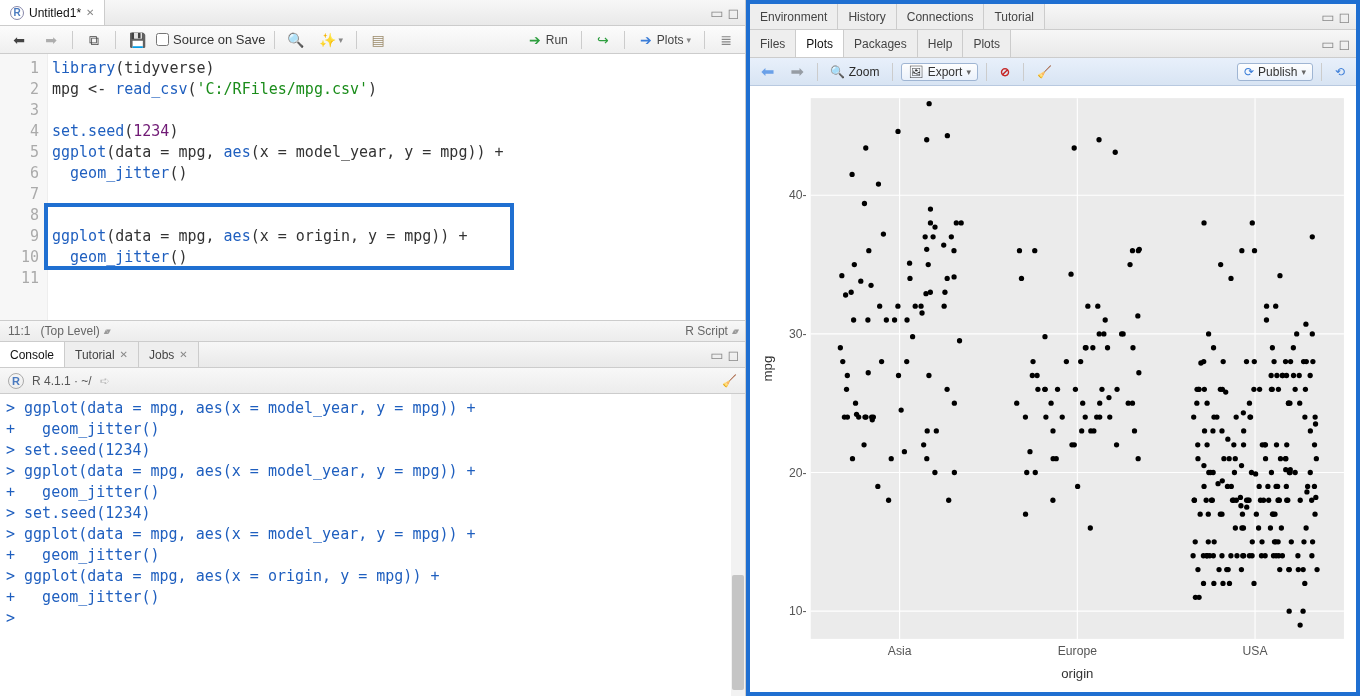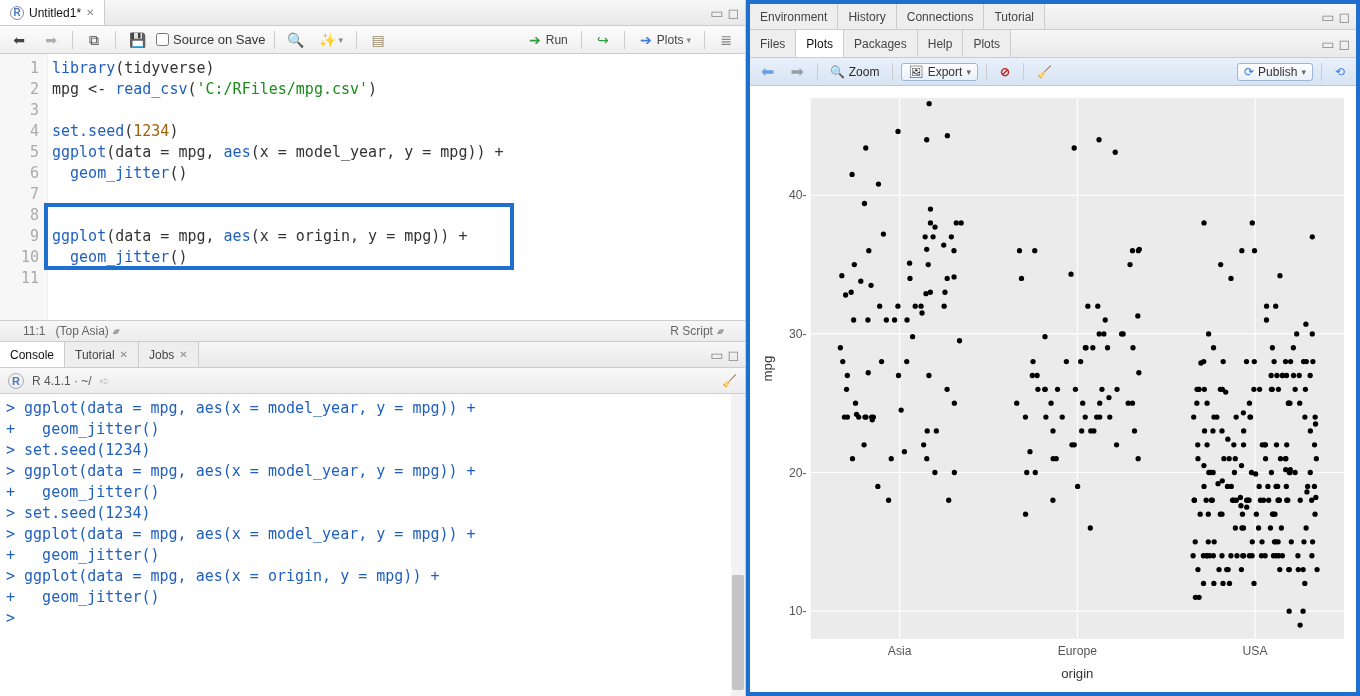--- a/index.html
+++ b/index.html
@@ -67,33 +67,33 @@
 .tb-icon { display:inline-block; width:16px; height:16px; text-align:center; line-height:16px; font-size:14px; }
 .source-on-save { display:flex; align-items:center; gap:4px; }
 .source-on-save input { vertical-align: middle; }
 
 
 .editor-area { flex: 1; display: flex; overflow: hidden; background:#fff; }
 .gutter { width: 48px; background: #f7f7f7; border-right: 1px solid #eee; text-align: right; padding: 4px 8px 4px 0; color:#aaa; font-family: "Lucida Console","Consolas",monospace; font-size:15px; line-height:21px; }
 .code { flex:1; padding:4px 4px; font-family:"Lucida Console","Consolas",monospace; font-size:15px; line-height:21px; white-space:pre; position:relative; color:#333; }
 .code .kw { color:#1f5fbf; }
 .code .str { color:#1a8c1a; }
-.code .num { color:#a16207; }
+.code .num { color:#701a75; }
 .highlight-box {
   position:absolute;
   border:4px solid #1f6fd1;
   left:-4px;
 }
 
 
 .status-bar {
   display:flex; align-items:center; justify-content:space-between;
   border-top:1px solid #ccc; border-bottom:1px solid #ccc; height:22px;
   background:linear-gradient(#f7f7f7,#ececec);
-  padding:0 23px; font-size:12px; color:#666;
+  padding:0 8px; font-size:12px; color:#666;
 }
 .status-left { display:flex; gap:10px; }
 .status-sel { display:flex; align-items:center; gap:4px; }
 .updown { font-size:9px; color:#999; letter-spacing:-2px; }
 
 
 .console-header { display:flex; align-items:center; border-bottom:1px solid #ccc; height:26px; background:linear-gradient(#f8f8f8,#ececec); padding:0 8px; gap:8px; font-size:12px; color:#555; }
 .console-header .r-logo { display:inline-flex; width:16px;height:16px;border:1px solid #aaa;border-radius:50%; align-items:center;justify-content:center;font-weight:bold;color:#4a7abf;font-size:11px;}
 .console-body {
   flex:1;
@@ -224,21 +224,21 @@
           <div>10</div>
           <div>11</div>
         </div>
       <div class="code" id="code"><div><span class="kw">library</span>(tidyverse)</div><div>mpg &lt;- <span class="kw">read_csv</span>(<span class="str">'C:/RFiles/mpg.csv'</span>)</div><div>&nbsp;</div><div><span class="kw">set.seed</span>(<span class="num">1234</span>)</div><div><span class="kw">ggplot</span>(data = mpg, <span class="kw">aes</span>(x = model_year, y = mpg)) +</div><div>  <span class="kw">geom_jitter</span>()</div><div>&nbsp;</div><div>&nbsp;</div><div><span class="kw">ggplot</span>(data = mpg, <span class="kw">aes</span>(x = origin, y = mpg)) +</div><div>  <span class="kw">geom_jitter</span>()</div><div>&nbsp;</div><div class="highlight-box" style="top: 149px; height: 67px; width: 470px;"></div></div>
     </div>
 
     <div class="status-bar">
       <div class="status-left">
         <span>11:1</span>
         <span class="status-sel">
-          <span>(Top Asia)</span>
+          <span>(Top Level)</span>
           <span class="updown">▴▾</span>
         </span>
       </div>
       <span class="status-sel">
         <span>R Script</span>
         <span class="updown">▴▾</span>
       </span>
     </div>
   </div>
 

